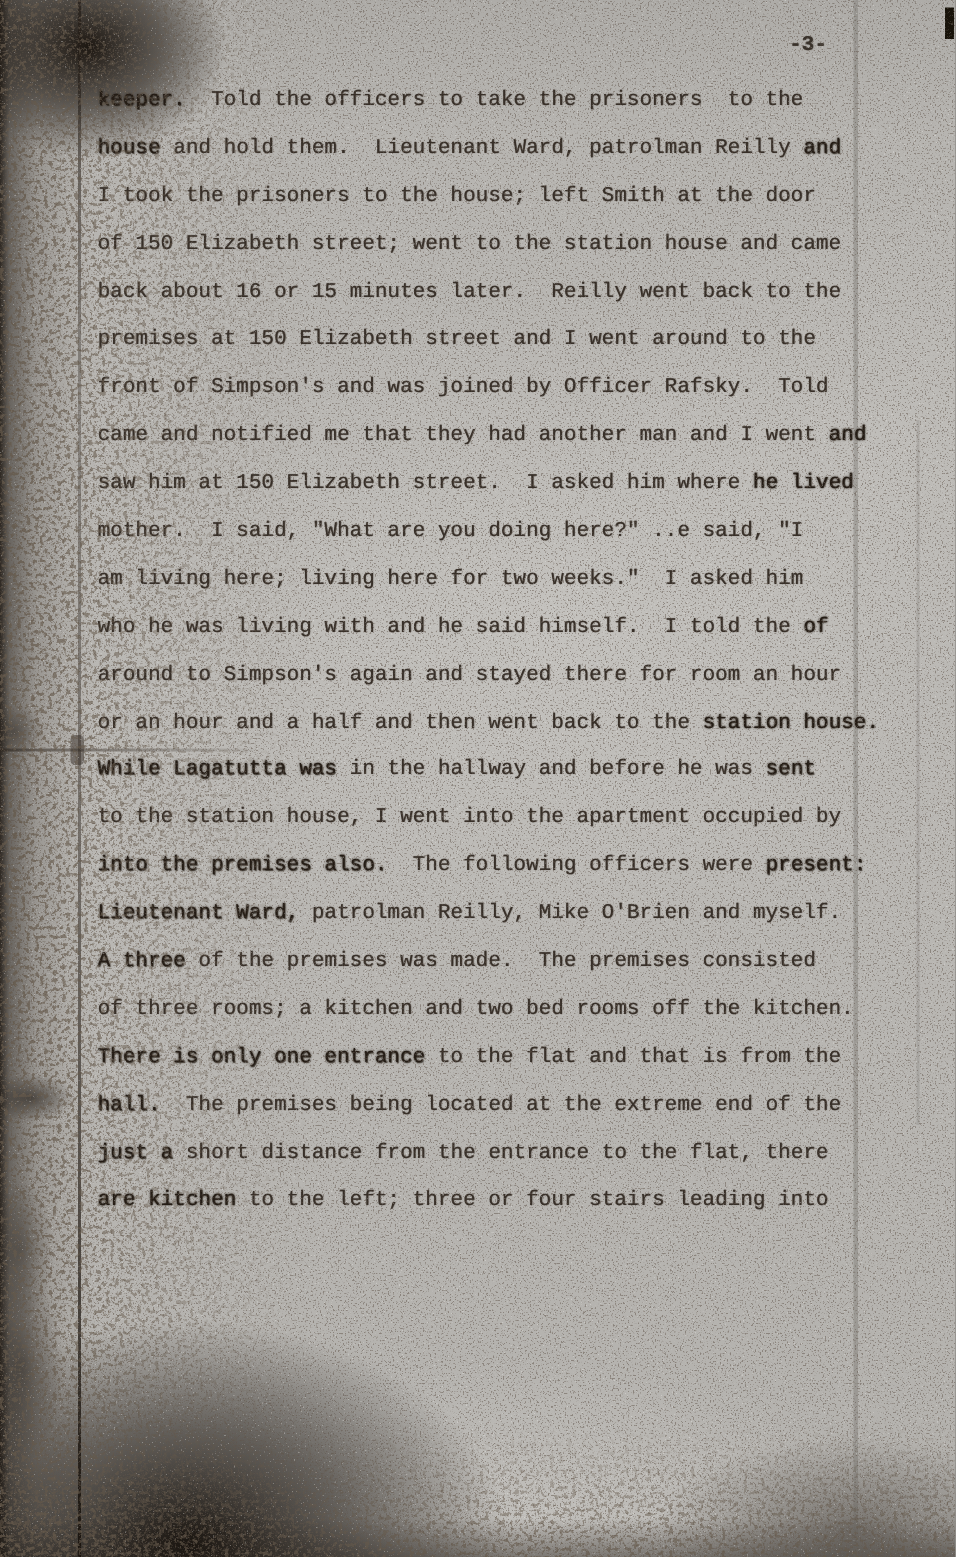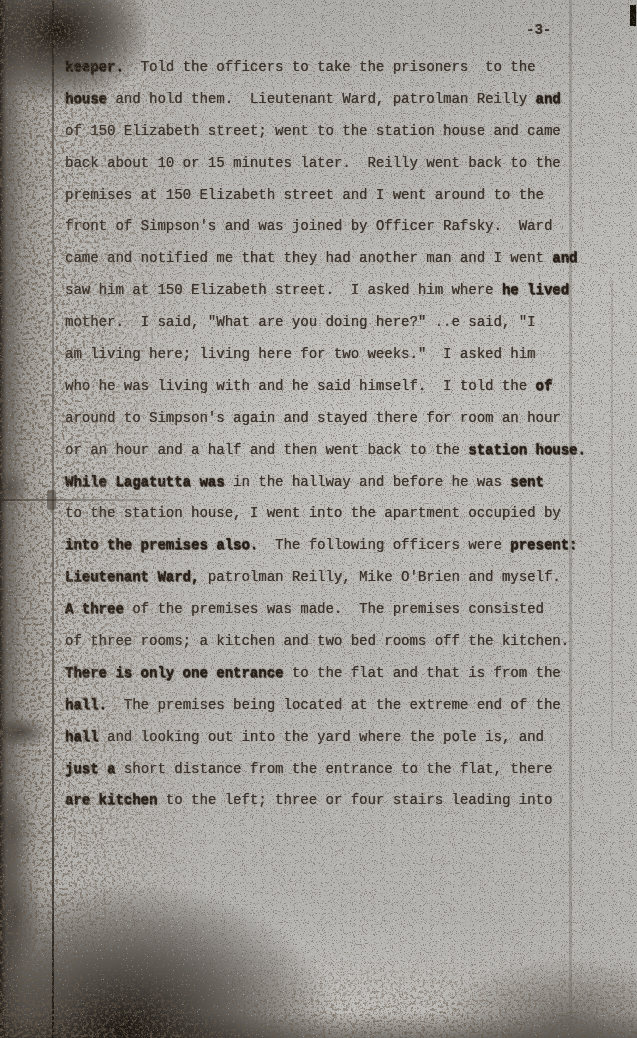--- a/index.html
+++ b/index.html
@@ -64,21 +64,21 @@
     text-shadow: 0.3px 0.3px 0.7px rgba(57,50,43,0.8);
   }
   .text-block { position: absolute; left: 65px; top: 52px; width: 545px; }
   .tline {
     height: 31.9px; line-height: 31.9px; white-space: pre;
     font-size: 14px; color: #372f28;
     text-shadow: 0.3px 0.3px 0.7px rgba(55,46,38,0.78);
     letter-spacing: 0px;
   }
   .ink-heavy {
-    font-weight: bold; color: #241c15;
+    font-weight: normal; color: #241c15;
     text-shadow: 0 0 1.6px rgba(32,24,16,0.95), 0.5px 0.5px 0.6px rgba(32,24,16,0.7);
   }
   .grain { position: absolute; left: 0; top: 0; pointer-events: none; }
 </style>
 </head>
 <body>
 
 <div class="page">
 
   <div class="shade binding-strip"></div>
@@ -94,40 +94,40 @@
   <div class="shade smudge-d"></div>
   <div class="shade smudge-a"></div>
   <div class="shade smudge-b"></div>
   <div class="shade smudge-c"></div>
   <div class="shade corner-mark-tr"></div>
 
   <div class="page-number">-3-</div>
   <div class="text-block">
       <div class="tline"><span class="ink-heavy">keeper.</span>  Told the officers to take the prisoners  to the</div>
       <div class="tline"><span class="ink-heavy">house</span> and hold them.  Lieutenant Ward, patrolman Reilly <span class="ink-heavy">and</span></div>
+      <div class="tline">I took the prisoners to the house; left Smith at the door</div>
       <div class="tline">of 150 Elizabeth street; went to the station house and came</div>
-      <div class="tline">back about 10 or 15 minutes later.  Reilly went back to the</div>
+      <div class="tline">back about 16 or 15 minutes later.  Reilly went back to the</div>
       <div class="tline">premises at 150 Elizabeth street and I went around to the</div>
-      <div class="tline">front of Simpson's and was joined by Officer Rafsky.  Ward</div>
+      <div class="tline">front of Simpson's and was joined by Officer Rafsky.  Told</div>
       <div class="tline">came and notified me that they had another man and I went <span class="ink-heavy">and</span></div>
       <div class="tline">saw him at 150 Elizabeth street.  I asked him where <span class="ink-heavy">he lived</span></div>
       <div class="tline">mother.  I said, "What are you doing here?" ..e said, "I</div>
       <div class="tline">am living here; living here for two weeks."  I asked him</div>
       <div class="tline">who he was living with and he said himself.  I told the <span class="ink-heavy">of</span></div>
       <div class="tline">around to Simpson's again and stayed there for room an hour</div>
       <div class="tline">or an hour and a half and then went back to the <span class="ink-heavy">station house.</span></div>
       <div class="tline"><span class="ink-heavy">While Lagatutta was</span> in the hallway and before he was <span class="ink-heavy">sent</span></div>
       <div class="tline">to the station house, I went into the apartment occupied by</div>
       <div class="tline"><span class="ink-heavy">into the premises also.</span>  The following officers were <span class="ink-heavy">present:</span></div>
       <div class="tline"><span class="ink-heavy">Lieutenant Ward,</span> patrolman Reilly, Mike O'Brien and myself.</div>
       <div class="tline"><span class="ink-heavy">A three</span> of the premises was made.  The premises consisted</div>
       <div class="tline">of three rooms; a kitchen and two bed rooms off the kitchen.</div>
       <div class="tline"><span class="ink-heavy">There is only one entrance</span> to the flat and that is from the</div>
       <div class="tline"><span class="ink-heavy">hall.</span>  The premises being located at the extreme end of the</div>
-      <div class="tline"><span class="ink-heavy">hall</span> and looking out into the yard where the pole is, and</div>
       <div class="tline"><span class="ink-heavy">just a</span> short distance from the entrance to the flat, there</div>
       <div class="tline"><span class="ink-heavy">are kitchen</span> to the left; three or four stairs leading into</div>
     </div>
 
   <svg class="grain" width="637" height="1038" viewBox="0 0 637 1038">
     <defs>
       <filter id="gFine" x="0%" y="0%" width="100%" height="100%">
         <feTurbulence type="fractalNoise" baseFrequency="0.9" numOctaves="2" seed="3" stitchTiles="stitch"></feTurbulence>
         <feColorMatrix type="matrix" values="0 0 0 0 0.12  0 0 0 0 0.09  0 0 0 0 0.07  0 0 0 8 -4.7"></feColorMatrix>
       </filter>

